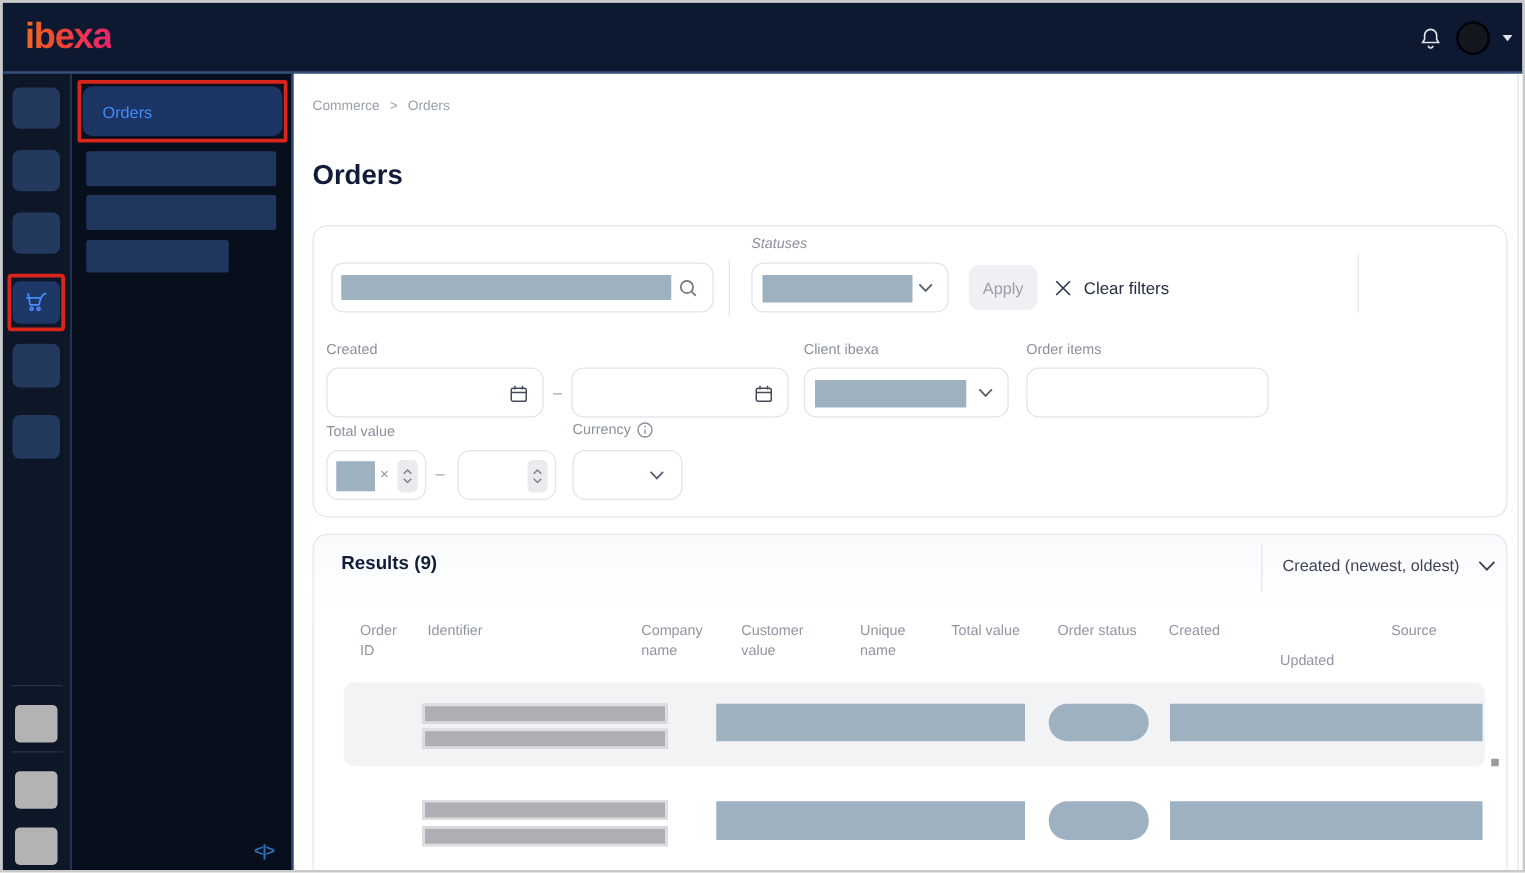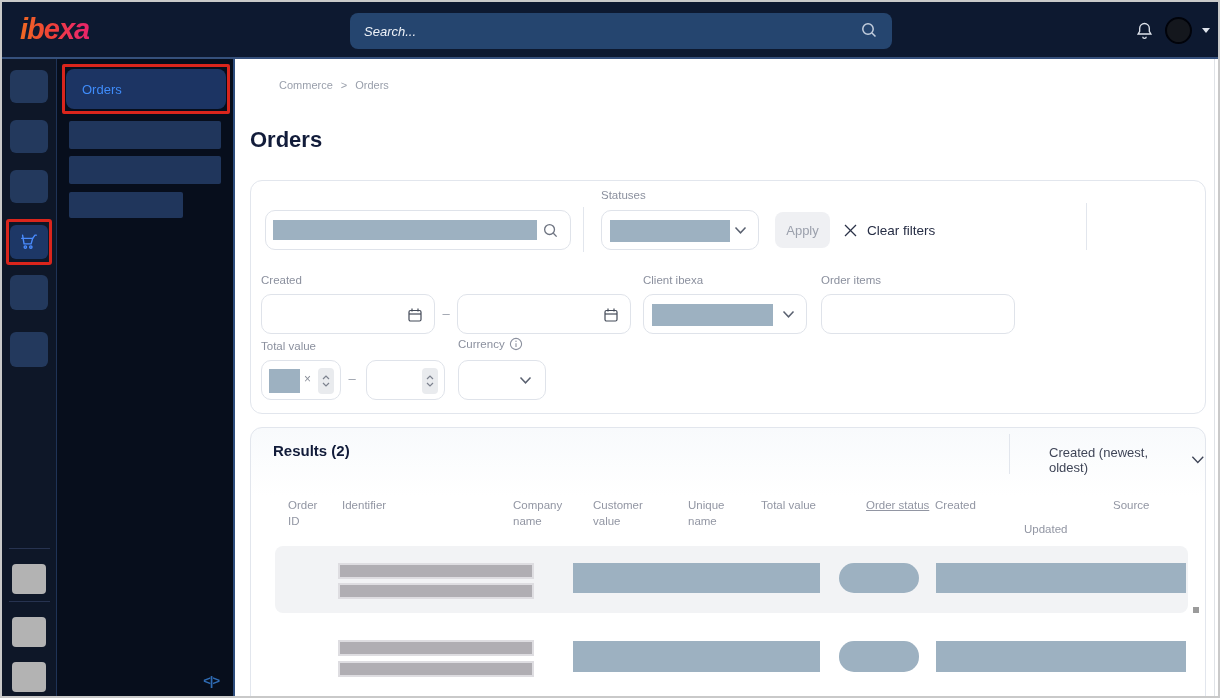--- a/index.html
+++ b/index.html
@@ -6,21 +6,21 @@
     --topbar-bg:#0d1930; --rail-bg:#0e1728; --sidebar-bg:#070e1c;
     --tile-navy:#23395d; --annotation-red:#da251c; --link-blue:#3f8cfa;
     --redacted-blue:#9db1c1; --redacted-gray:#b0aeb3; --search-pill-bg:#25456f;
     --text-dark:#121c3a; --label-gray:#8b909e; --border-gray:#e2e6ed; --row-bg:#f2f3f5;
   }
   *{margin:0;padding:0;box-sizing:border-box;}
   body{font-family:"Liberation Sans",sans-serif;background:#fff;}
   .viewport{position:relative;width:1220px;height:698px;border:2px solid #c9c9c9;overflow:hidden;background:#fff;}
 
   
-  .topbar{position:absolute;left:0;top:0;width:100%;height:57px;background:var(--topbar-bg);border-bottom:2px solid #35507c;font-style:italic;}
+  .topbar{position:absolute;left:0;top:0;width:100%;height:57px;background:var(--topbar-bg);border-bottom:2px solid #35507c;}
   .logo{position:absolute;left:18px;top:11px;font-size:29px;font-weight:800;letter-spacing:-1px;
         background:linear-gradient(90deg,#ef6a23 0%,#f04137 45%,#ec2e60 80%,#e72468 100%);
         -webkit-background-clip:text;background-clip:text;color:transparent;}
   .search-pill{position:absolute;left:348px;top:11px;width:542px;height:36px;background:var(--search-pill-bg);
         border-radius:8px;display:flex;align-items:center;padding:0 14px;color:#eef2f8;font-size:13px;cursor:text;}
   .search-pill .grow{flex:1;}
   .topbar-right{position:absolute;right:8px;top:0;height:57px;display:flex;align-items:center;gap:10px;}
   .avatar{width:27px;height:27px;border-radius:50%;background:#14171d;border:2px solid #01030a;}
   .caret-down{width:0;height:0;border-left:4px solid transparent;border-right:4px solid transparent;border-top:5px solid #dfe4ec;}
 
@@ -41,40 +41,40 @@
   .menu-active{position:absolute;left:9px;top:10px;width:160px;height:40px;background:#1c3463;border-radius:8px;
         display:flex;align-items:center;padding:0 16px;color:var(--link-blue);font-size:13px;cursor:pointer;}
   .ann-orders{position:absolute;left:5px;top:5px;width:168px;height:50px;border:3px solid var(--annotation-red);border-radius:2px;}
   .menu-bar{position:absolute;left:12px;width:152px;height:28px;border-radius:2px;background:#20365c;}
   .mb1{top:62px}.mb2{top:97px}.mb3{top:133px;height:26px;width:114px;}
   .collapse{position:absolute;right:14px;bottom:8px;color:#2f6cb5;font-weight:700;font-size:13px;letter-spacing:-1px;cursor:pointer;}
 
   
   .main{position:absolute;left:233px;top:57px;right:0;bottom:0;background:#fff;overflow:hidden;}
   .scroll-line{position:absolute;left:979px;top:0;bottom:0;width:1px;background:#e0e3e7;}
-  .breadcrumb{position:absolute;left:15px;top:20px;font-size:11px;color:#999fab;display:flex;gap:8px;align-items:center;margin-left:29px;}
+  .breadcrumb{position:absolute;left:15px;top:20px;font-size:11px;color:#999fab;display:flex;gap:8px;align-items:center;}
   .breadcrumb span{cursor:pointer;}
   .breadcrumb .sep{cursor:default;}
   .page-title{position:absolute;left:15px;top:68px;font-size:22px;font-weight:700;color:var(--text-dark);}
 
   .card{position:absolute;left:15px;width:956px;border:1px solid var(--border-gray);border-radius:12px;background:#fff;}
   .filters-card{top:121px;height:234px;}
   .results-card{top:368px;height:312px;background:linear-gradient(180deg,#f8fafc 0%,#ffffff 22%);}
 
   .flabel{position:absolute;font-size:11.5px;color:var(--label-gray);}
   .finput{position:absolute;border:1px solid #dfe3ea;border-radius:10px;background:#fff;}
   .redact-blue{position:absolute;background:var(--redacted-blue);}
   .vdiv{position:absolute;width:1px;background:var(--border-gray);}
 
   
   .f-search{left:14px;top:29px;width:306px;height:40px;cursor:text;}
   .f-search .redact-blue{left:7px;top:9px;width:264px;height:20px;}
   .f-search svg{position:absolute;right:11px;top:11px;}
   .fd1{left:332px;top:26px;height:45px;}
-  .lbl-statuses{left:350px;top:8px;}
+  .lbl-statuses{left:350px;top:8px;font-style:italic;}
   .f-status{left:350px;top:29px;width:158px;height:40px;cursor:pointer;}
   .f-status .redact-blue{left:8px;top:9px;width:120px;height:22px;}
   .sel-chevron{position:absolute;right:11px;top:15px;}
   .btn-apply{position:absolute;left:524px;top:31px;width:55px;height:36px;border-radius:8px;background:#eff0f3;
         border:none;color:#9ba0ac;font-size:13px;font-family:inherit;cursor:pointer;}
   .f-clear{position:absolute;left:592px;top:31px;height:36px;display:flex;align-items:center;gap:9px;cursor:pointer;
         color:#262d44;font-size:13.5px;}
   .fd2{left:835px;top:22px;height:47px;}
   .f-less{position:absolute;left:852px;top:31px;height:36px;display:flex;align-items:center;gap:11px;cursor:pointer;
         color:#141d3b;font-size:13.5px;font-weight:700;}
@@ -101,24 +101,24 @@
         display:flex;flex-direction:column;align-items:center;justify-content:center;gap:2px;cursor:pointer;}
   .dash2{left:94px;top:190px;}
   .f-num2{left:115px;top:179px;width:79px;height:40px;cursor:text;}
   .lbl-currency{left:207px;top:156px;display:flex;align-items:center;gap:4px;}
   .f-currency{left:207px;top:179px;width:88px;height:40px;cursor:pointer;}
 
   
   .r-title{position:absolute;left:22px;top:14px;font-size:15px;font-weight:700;color:var(--text-dark);}
   .r-div{left:758px;top:6px;height:40px;}
   .r-sort{position:absolute;left:775px;top:17px;display:flex;align-items:center;gap:14px;cursor:pointer;
-        color:#3f4557;font-size:13px;margin-left:23px;}
+        color:#3f4557;font-size:13px;}
   .hc{position:absolute;top:70px;font-size:11.5px;color:#9296a3;line-height:1.35;}
   .c0{left:37px;width:44px;} .c1{left:91px;width:110px;} .c2{left:262px;width:62px;} .c3{left:342px;width:66px;}
-  .c4{left:437px;width:50px;} .c5{left:510px;width:80px;} .c6{left:615px;width:82px;text-decoration:underline;} .c7{left:684px;width:70px;}
+  .c4{left:437px;width:50px;} .c5{left:510px;width:80px;} .c6{left:595px;width:82px;} .c7{left:684px;width:70px;}
   .c8{left:773px;width:70px;margin-top:24px;} .c9{left:862px;width:60px;}
   .result-row{position:absolute;left:24px;width:913px;cursor:pointer;}
   .row1{top:118px;height:67px;background:var(--row-bg);border-radius:8px;}
   .row2{top:205px;height:68px;}
   .id-bar{position:absolute;left:63px;width:196px;height:16px;background:var(--redacted-gray);border:2px solid #dedde1;}
   .row1 .id-a{top:17px;} .row1 .id-b{top:37px;}
   .row2 .id-a{top:7px;}  .row2 .id-b{top:28px;}
   .blue-main{position:absolute;left:298px;width:247px;height:30px;background:var(--redacted-blue);}
   .pill{position:absolute;left:564px;width:80px;height:30px;border-radius:15px;background:var(--redacted-blue);}
   .blue-long{position:absolute;left:661px;width:250px;height:30px;background:var(--redacted-blue);}
@@ -126,30 +126,20 @@
   .row2 .blue-main,.row2 .pill,.row2 .blue-long{top:8px;height:31px;}
   .tiny-square{position:absolute;left:942px;top:179px;width:6px;height:6px;background:#9b9b9b;}
 </style>
 </head>
 <body>
 
 <div class="viewport">
 
   <div class="topbar">
     <div class="logo">ibexa</div>
-    <div class="search-pill">
-      <span>Search...</span>
-      <span class="grow"></span>
-      <span>
-        <svg width="18" height="18" viewBox="0 0 18 18" fill="none" stroke="#c3cede" stroke-width="1.5">
-          <circle cx="8" cy="8" r="5.2"></circle>
-            <line x1="12" y1="12" x2="15.5" y2="15.5"></line>
-        </svg>
-      </span>
-    </div>
     <div class="topbar-right">
       <span style="cursor:pointer;display:flex;">
         <svg width="21" height="21" viewBox="0 0 24 24" fill="none" stroke="#dfe4ec" stroke-width="1.5">
           <path d="M12 4a5.5 5.5 0 0 0-5.5 5.5V13l-1.8 3h14.6l-1.8-3V9.5A5.5 5.5 0 0 0 12 4z"></path>
           <path d="M10 19a2 2 0 0 0 4 0"></path>
         </svg>
       </span>
       <span class="avatar" style="cursor:pointer;"></span>
       <span class="caret-down" style="cursor:pointer;"></span>
     </div>
@@ -289,21 +279,21 @@
         </svg>
       </div>
       <div class="finput f-currency">
         <svg class="sel-chevron" width="13" height="9" viewBox="0 0 13 9" fill="none" stroke="#5a6170" stroke-width="1.5" style="right:13px;">
           <polyline points="1.5,1.5 6.5,6.8 11.5,1.5"></polyline>
         </svg>
       </div>
     </div>
 
     <div class="card results-card">
-      <div class="r-title">Results (2)</div>
+      <div class="r-title">Results (9)</div>
       <div class="vdiv r-div"></div>
       <div class="r-sort">
         <span>Created (newest, oldest)</span>
         <svg width="15" height="10" viewBox="0 0 15 10" fill="none" stroke="#3f4557" stroke-width="1.5">
           <polyline points="1.5,1.5 7.5,7.8 13.5,1.5"></polyline>
         </svg>
       </div>
 
       <div class="hc c0">Order ID</div>
       <div class="hc c1">Identifier</div>

